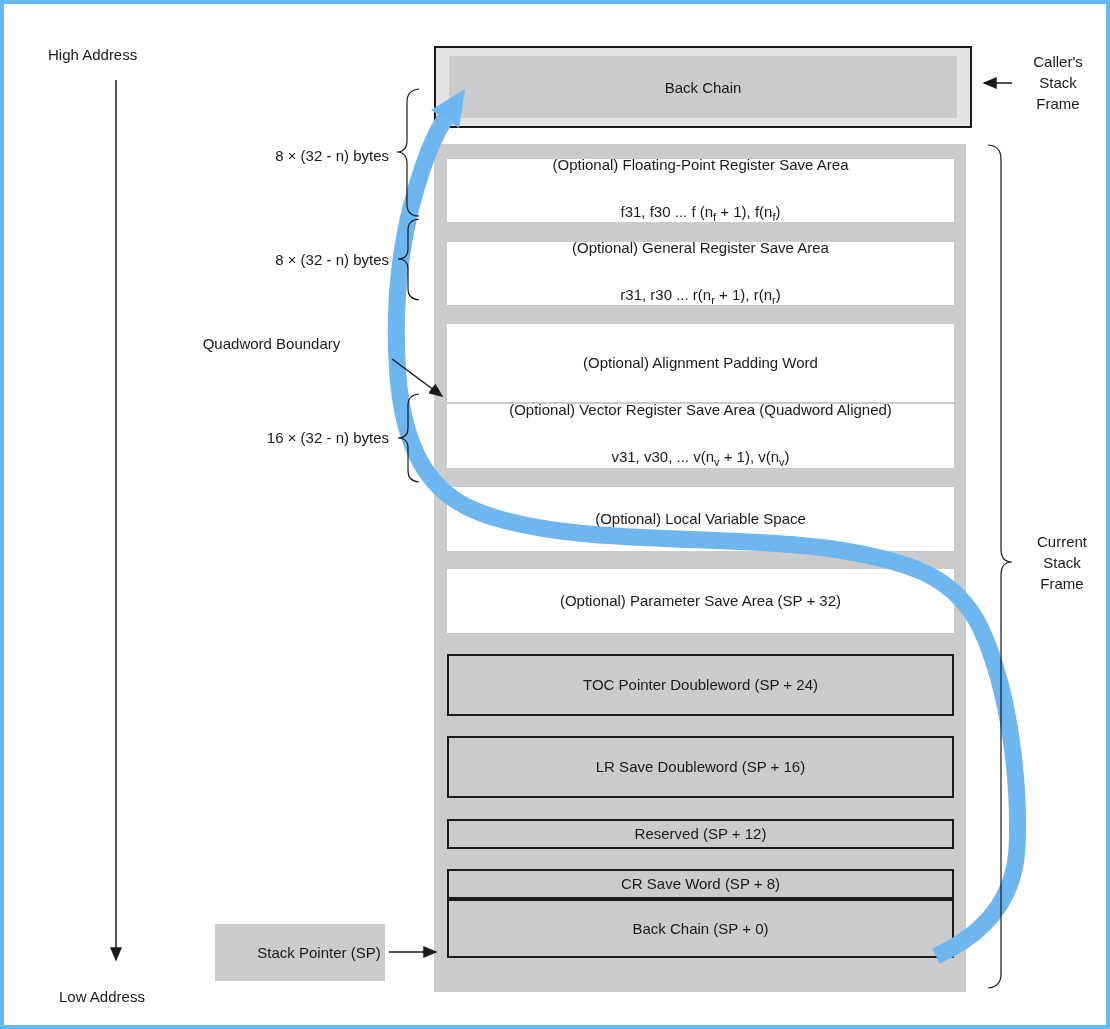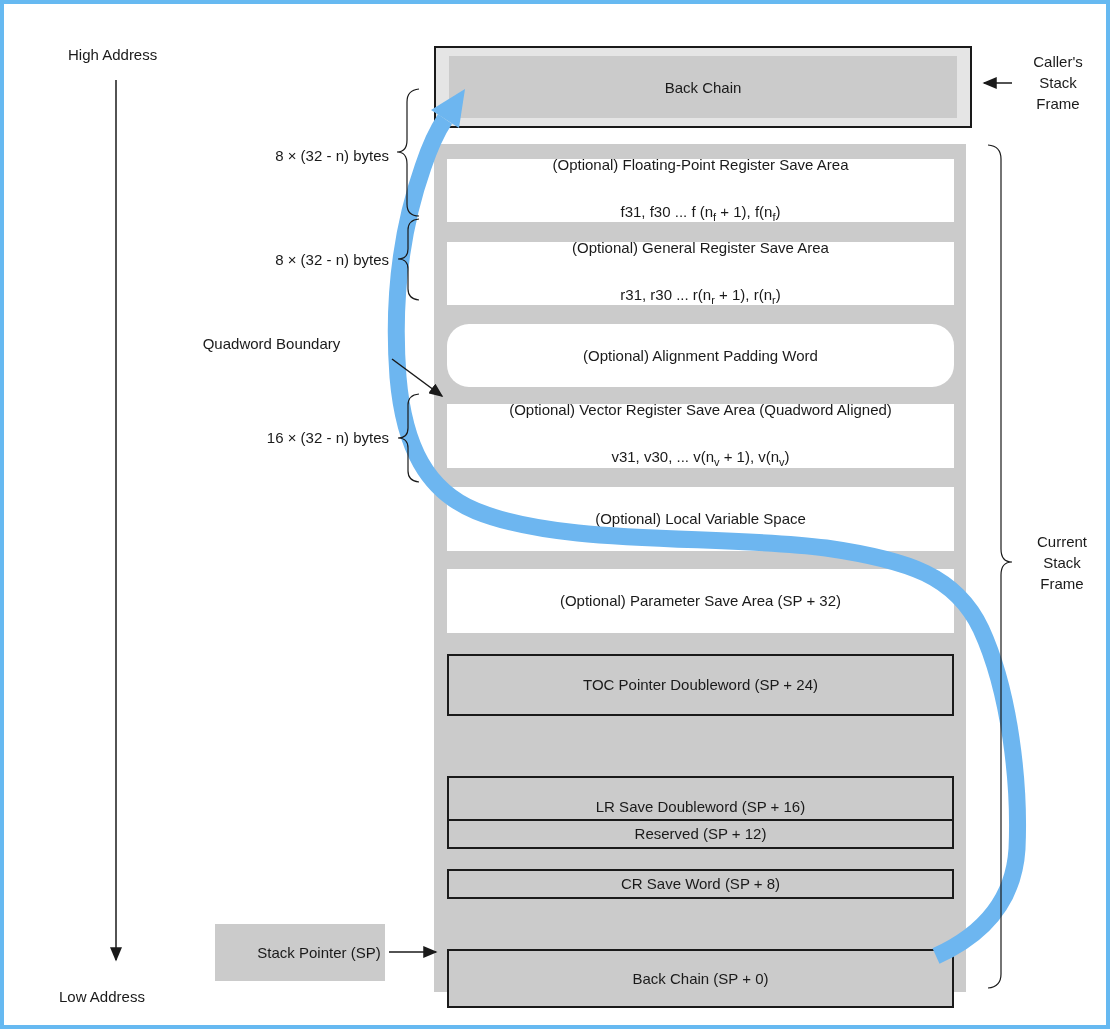--- a/index.html
+++ b/index.html
@@ -37,21 +37,21 @@
   .flow  { stroke:var(--accent-blue,#6db6f0); stroke-width:17; fill:none; stroke-linecap:butt; }
   .flow-head { fill:var(--accent-blue,#6db6f0); }
   .ah { fill:var(--line-black,#1a1a1a); }
   sub { font-size:11px; }
 </style>
 </head>
 <body>
 
 <div class="canvas">
 
-  <div class="lbl" style="left:64px; top:42px;">High Address</div>
+  <div class="lbl" style="left:44px; top:42px;">High Address</div>
   <div class="lbl" style="left:55px; top:984px;">Low Address</div>
 
   <div class="caller-outer">
     <div class="caller-inner">
       <span>Back Chain</span>
     </div>
   </div>
   <div class="lbl c" style="left:1008px; top:47px; width:92px;">
     <div>Caller's</div>
     <div>Stack</div>
@@ -61,46 +61,46 @@
   <div class="container"></div>
 
   <div class="box optional" style="top:155px; height:63px;">
     <div>(Optional) Floating-Point Register Save Area</div>
     <div>f31, f30 ... f (n<sub>f</sub> + 1), f(n<sub>f</sub>)</div>
   </div>
   <div class="box optional" style="top:238px; height:63px;">
     <div>(Optional) General Register Save Area</div>
     <div>r31, r30 ... r(n<sub>r</sub> + 1), r(n<sub>r</sub>)</div>
   </div>
-  <div class="box optional" style="top:320px; height:63px;border-radius:22px;">
+  <div class="box optional" style="top:320px; height:78px;">
     <div>(Optional) Alignment Padding Word</div>
   </div>
   <div class="box optional" style="top:400px; height:64px;">
     <div>(Optional) Vector Register Save Area (Quadword Aligned)</div>
     <div>v31, v30, ... v(n<sub>v</sub> + 1), v(n<sub>v</sub>)</div>
   </div>
   <div class="box optional" style="top:483px; height:64px;">
     <div>(Optional) Local Variable Space</div>
   </div>
   <div class="box optional" style="top:565px; height:64px;">
     <div>(Optional) Parameter Save Area (SP + 32)</div>
   </div>
   <div class="box saved" style="top:650px; height:62px;">
     <div>TOC Pointer Doubleword (SP + 24)</div>
   </div>
-  <div class="box saved" style="top:772px; height:62px;">
+  <div class="box saved" style="top:732px; height:62px;">
     <div>LR Save Doubleword (SP + 16)</div>
   </div>
   <div class="box saved" style="top:815px; height:30px;">
     <div>Reserved (SP + 12)</div>
   </div>
   <div class="box saved" style="top:865px; height:30px;">
     <div>CR Save Word (SP + 8)</div>
   </div>
-  <div class="box saved" style="top:945px; height:59px;">
+  <div class="box saved" style="top:895px; height:59px;">
     <div>Back Chain (SP + 0)</div>
   </div>
 
   <div class="lbl c" style="left:1012px; top:527px; width:92px;">
     <div>Current</div>
     <div>Stack</div>
     <div>Frame</div>
   </div>
 
   <div class="lbl r" style="left:150px; top:143px; width:235px;">8 × (32 - n) bytes</div>

